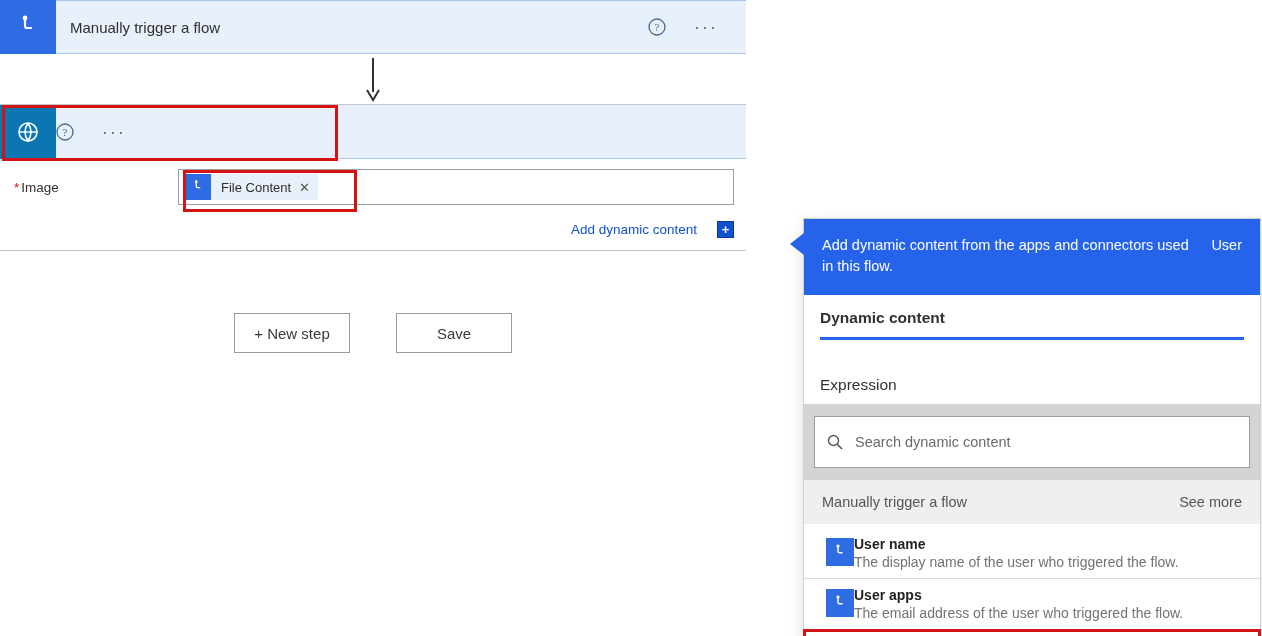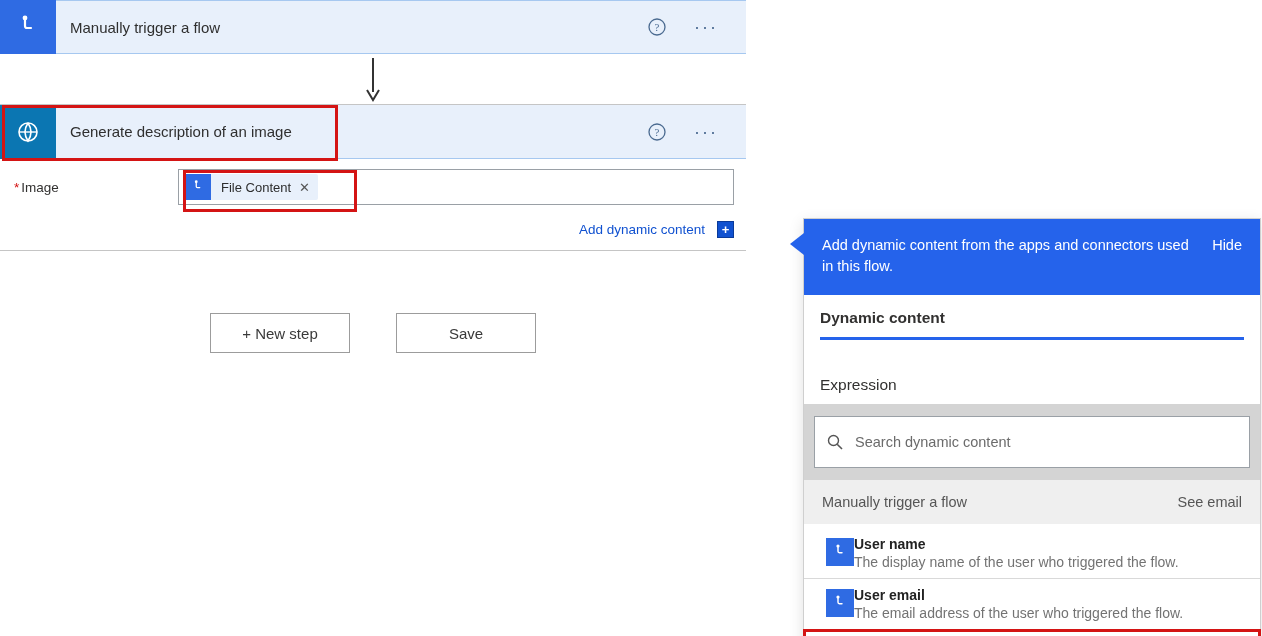--- a/index.html
+++ b/index.html
@@ -130,41 +130,41 @@
   }
 
   .add-dyn-row {
     display: flex;
     justify-content: flex-end;
     align-items: center;
     padding: 6px 12px 12px 12px;
     font-size: 13.5px;
     background: #fff;
   }
-  .add-dyn-row a { color: #1051d0; text-decoration: none; margin-right: 12px; }
+  .add-dyn-row a { color: #1051d0; text-decoration: none; margin-right: 20px; }
   .add-dyn-row .plus-badge {
     width: 17px; height: 17px;
     background: #1051d0;
     color: #fff;
     display: flex;
     align-items: center;
     justify-content: center;
     font-size: 13px;
     font-weight: bold;
     border: 1px solid #0a3a99;
   }
 
   .below-buttons {
     display: flex;
     justify-content: center;
     gap: 46px;
     padding-top: 62px;
   }
   .below-buttons button {
-    width: 140px;
+    width: 116px;
     height: 40px;
     background: #fff;
     border: 1px solid #9c9c9c;
     font-size: 15px;
     color: #3a3a3a;
     cursor: pointer;
   }
 
   
   .dyn-panel {
@@ -330,21 +330,20 @@
 
   <div class="gen-step-wrap">
     <div class="step-card" style="position:relative;">
       <div class="icon-box teal">
         <svg width="26" height="26" viewBox="0 0 26 26" fill="none">
           <circle cx="13" cy="13" r="9" stroke="white" stroke-width="1.6" fill="none"></circle>
           <path d="M13 4 Q7 13 13 22 Q19 13 13 4" stroke="white" stroke-width="1.6" fill="none"></path>
           <line x1="4" y1="13" x2="22" y2="13" stroke="white" stroke-width="1.4"></line>
         </svg>
       </div>
-      <div class="title">Generate description of an image</div>
       <div class="right-tools">
         <span>
           <svg width="18" height="18" viewBox="0 0 18 18">
               <circle cx="9" cy="9" r="8" stroke="#4a6a90" stroke-width="1.3" fill="none"></circle>
               <text x="9" y="12.5" text-anchor="middle" font-size="11" fill="#4a6a90" font-family="Segoe UI">?</text>
             </svg>
         </span>
         <span class="ellipsis">···</span>
       </div>
     </div>
@@ -379,21 +378,21 @@
     <button>+ New step</button>
     <button>Save</button>
   </div>
 
 </div>
 
 <div class="dyn-panel">
   <div class="dyn-callout"></div>
   <div class="header">
     <div class="header-text">Add dynamic content from the apps and connectors used in this flow.</div>
-    <div class="hide-link">Hide</div>
+    <div class="hide-link">User</div>
   </div>
 
   <div class="dyn-tabs">
     <div class="tab active">Dynamic content</div>
     <div class="tab">Expression</div>
   </div>
 
   <div class="search-strip">
     <div class="search-box">
       <span>
@@ -401,21 +400,21 @@
             <circle cx="6.5" cy="6.5" r="5" stroke="#555" stroke-width="1.4" fill="none"></circle>
             <line x1="10.2" y1="10.2" x2="15" y2="15" stroke="#555" stroke-width="1.6"></line>
           </svg>
       </span>
       <input type="text" placeholder="Search dynamic content" style="">
     </div>
   </div>
 
   <div class="section-head">
     <span>Manually trigger a flow</span>
-    <span class="see-more">See email</span>
+    <span class="see-more">See more</span>
   </div>
 
   <div class="dyn-list">
     <div class="dyn-item">
       <div class="item-icon">
         <svg width="16" height="16" viewBox="0 0 24 24" fill="none">
           <path d="M9 3 L9 11 M9 11 Q9 13 11 13 L15 13" stroke="white" stroke-width="2.2" fill="none" stroke-linecap="round"></path>
           <circle cx="9" cy="3" r="2.4" fill="white"></circle>
         </svg>
       </div>
@@ -426,21 +425,21 @@
     </div>
 
     <div class="dyn-item">
       <div class="item-icon">
         <svg width="16" height="16" viewBox="0 0 24 24" fill="none">
           <path d="M9 3 L9 11 M9 11 Q9 13 11 13 L15 13" stroke="white" stroke-width="2.2" fill="none" stroke-linecap="round"></path>
           <circle cx="9" cy="3" r="2.4" fill="white"></circle>
         </svg>
       </div>
       <div class="texts">
-        <div class="item-title">User email</div>
+        <div class="item-title">User apps</div>
         <div class="item-desc">The email address of the user who triggered the flow.</div>
       </div>
     </div>
 
     <div class="dyn-item highlighted no-border">
       <div class="item-icon">
         <svg width="16" height="16" viewBox="0 0 24 24" fill="none">
           <path d="M9 3 L9 11 M9 11 Q9 13 11 13 L15 13" stroke="white" stroke-width="2.2" fill="none" stroke-linecap="round"></path>
           <circle cx="9" cy="3" r="2.4" fill="white"></circle>
         </svg>

